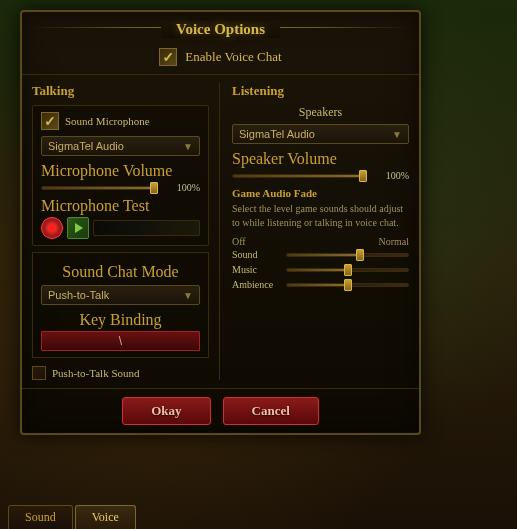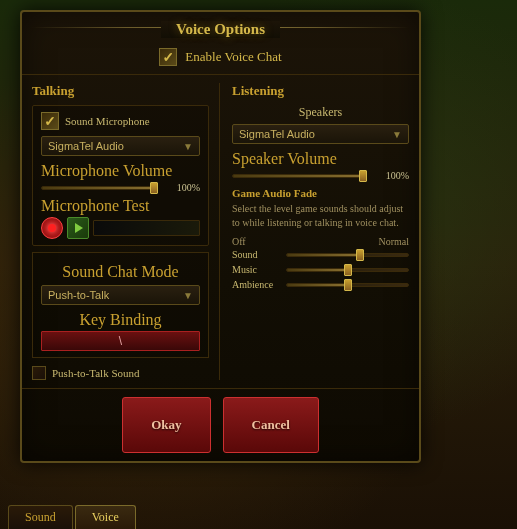--- a/index.html
+++ b/index.html
@@ -346,21 +346,21 @@
 
     .bottom-buttons {
       display: flex;
       justify-content: center;
       gap: 12px;
       padding: 8px 10px;
       border-top: 1px solid #3a2a0a;
     }
 
     .action-btn {
-      padding: 19px 28px;
+      padding: 5px 28px;
       font-size: 13px;
       font-weight: bold;
       border-radius: 3px;
       cursor: pointer;
       font-family: 'Times New Roman', serif;
     }
 
     .btn-okay {
       background: linear-gradient(180deg, #8a1a1a, #5a0808);
       border: 1px solid #cc3030;

